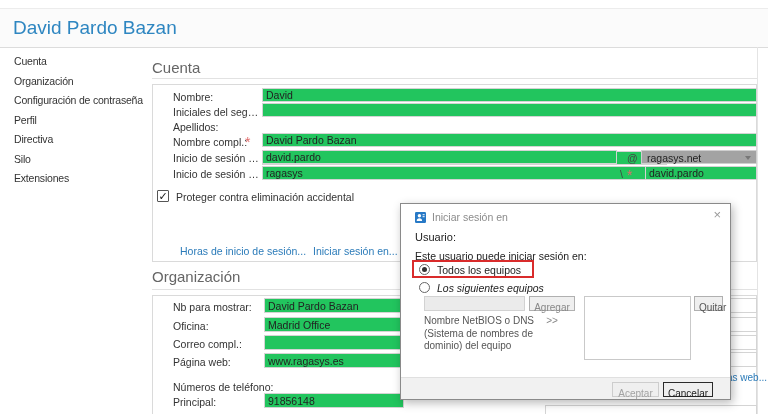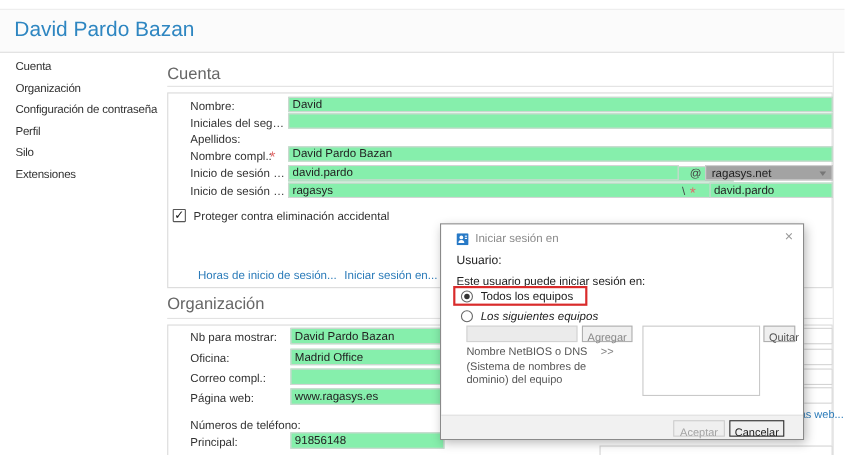--- a/index.html
+++ b/index.html
@@ -19,21 +19,21 @@
   .side-item { height:19.5px; line-height:19.5px; padding-left:14px; font-size:10.5px;
                letter-spacing:-0.2px; color:#333; white-space:nowrap; overflow:hidden; cursor:default; }
 
   
   .sec-title { position:absolute; font-size:15px; color:#666; }
   .sec-rule  { position:absolute; left:152px; width:605px; height:1px; background:#e2e2e2; }
   .groupbox  { position:absolute; left:152px; width:605px; border:1px solid #dadada; background:#fff; }
 
   .flabel { position:absolute; left:173px; width:87px; font-size:10.5px; color:#333;
             white-space:nowrap; overflow:hidden; text-overflow:ellipsis; }
-  .tbox { position:absolute; height:14px; border:1px solid #d4d4d4; background:#86efac;
+  .tbox { position:absolute; height:14px; border:1px solid #d4d4d4; background:#22c55e;
           font-family:"Liberation Sans","DejaVu Sans",sans-serif; font-size:10.5px; color:#222;
           padding:0 3px; outline:none; }
   .tbox-tall { height:15px; }
 
   .marker { position:absolute; color:#e06b6b; font-size:14px; line-height:10px; }
   .sym    { position:absolute; font-size:10.5px; color:#444; }
 
   .dropdown { position:absolute; left:641px; top:150px; width:116px; height:14px;
               background:#a3a3a3; border:1px solid #cfcfcf; font-size:10.5px; color:#222; }
   .dropdown .dd-text { position:absolute; left:5px; top:1px; }
@@ -93,20 +93,21 @@
   <div class="header-bg"></div>
   <div class="page-title">David Pardo Bazan</div>
   <div class="header-sep"></div>
   <div class="right-edge"></div>
 
   <div class="sidebar">
     <div class="side-item">Cuenta</div>
     <div class="side-item">Organización</div>
     <div class="side-item">Configuración de contraseña</div>
     <div class="side-item">Perfil</div>
+    <div class="side-item">Directiva</div>
     <div class="side-item">Silo</div>
     <div class="side-item">Extensiones</div>
   </div>
 
   <div class="sec-title" style="left:152px; top:59px;">Cuenta</div>
   <div class="sec-rule" style="top:78px;"></div>
   <div class="groupbox" style="top:84px; height:178px;"></div>
 
   <div class="flabel" style="top:91px;">Nombre:</div>
   <div class="flabel" style="top:106px;">Iniciales del segundo nom...</div>

